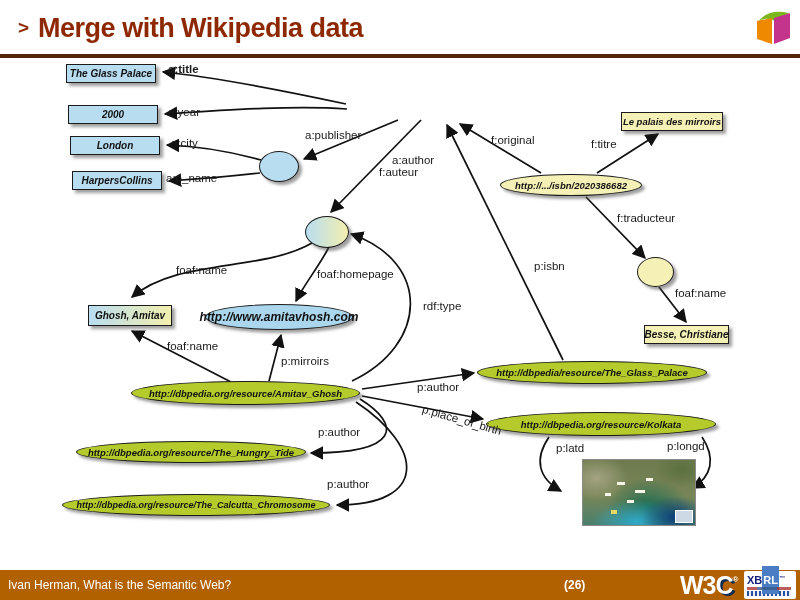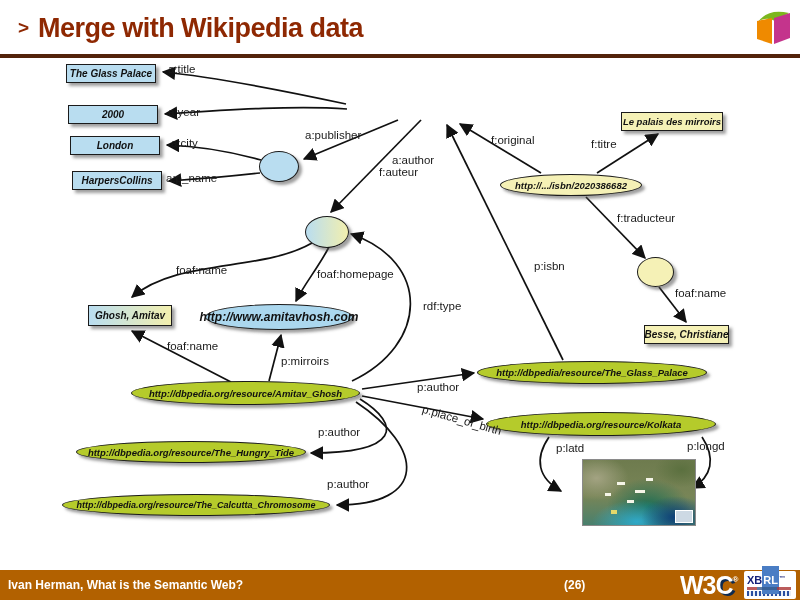--- a/index.html
+++ b/index.html
@@ -41,21 +41,21 @@
            radial-gradient(ellipse 55px 38px at 58% 72%, #1e6d52 0%, rgba(30,109,82,0) 75%),
            radial-gradient(ellipse 40px 28px at 12% 28%, #a3a382 0%, rgba(163,163,130,0) 80%),
            radial-gradient(ellipse 34px 22px at 88% 15%, #5b703f 0%, rgba(91,112,63,0) 80%),
            linear-gradient(180deg,#6e7b4e 0%,#788557 55%,#49806d 100%); }
   .map .dot { position:absolute; background:#f5f5e8; }
   .map .inset { position:absolute; right:2px; bottom:2px; width:18px; height:13px;
                 background:#cdd9e4; border:1px solid #fff; }
 
   
   .foot { position:absolute; left:0; top:570px; width:800px; height:30px; background:#b26100; }
-  .foot .credit { position:absolute; left:8px; top:8px; color:#fff; font-size:12px; font-weight:bold;text-align:center; }
+  .foot .credit { position:absolute; left:8px; top:8px; color:#fff; font-size:12px; font-weight:normal;text-align:center; }
   .foot .page   { position:absolute; left:564px; top:8px; color:#fff; font-size:12px; font-weight:bold; }
   .w3c { position:absolute; left:680px; top:1px; color:#fff; font-weight:bold; font-size:25px; letter-spacing:-1px; }
   .w3c .c   { text-shadow:2.5px 1.5px 0 #0d2a50; }
   .w3c .reg { font-size:8px; vertical-align:12px; letter-spacing:0; }
   .xbrl { position:absolute; left:744px; top:1px; width:52px; height:28px; background:#fff;
           border-radius:2px; padding:2px 3px 0 3px; }
   .xbrl .row1 { font-size:11px; font-weight:bold; color:#131f78; line-height:11px; }
   .xbrl .rl   { background:#4a7dc4; color:#fff; padding:8px 1px; }
   .xbrl .tm   { font-size:6px; vertical-align:4px; }
   .xbrl .cap  { margin-top:1px; height:3px; width:44px;
@@ -127,21 +127,21 @@
   <div class="nd ell yellow" style="left:637px;top:257px;width:37px;height:30px;"></div>
 
   <div class="nd ell" style="left:205px;top:304px;width:148px;height:26px;background:#abd7ee;font-size:12px;">http://www.amitavhosh.com</div>
 
   <div class="nd ell green" style="left:131px;top:381px;width:229px;height:24px;">http://dbpedia.org/resource/Amitav_Ghosh</div>
   <div class="nd ell green" style="left:477px;top:361px;width:230px;height:23px;">http://dbpedia/resource/The_Glass_Palace</div>
   <div class="nd ell green" style="left:486px;top:412px;width:230px;height:24px;">http://dbpedia.org/resource/Kolkata</div>
   <div class="nd ell green" style="left:76px;top:441px;width:230px;height:22px;">http://dbpedia.org/resource/The_Hungry_Tide</div>
   <div class="nd ell green" style="left:62px;top:494px;width:268px;height:22px;font-size:9px;">http://dbpedia.org/resource/The_Calcutta_Chromosome</div>
 
-  <span class="el" style="left:168px;top:63px;">a:title</span>
+  <span class="el" style="left:168px;top:63px;font-weight:bold;">a:title</span>
   <span class="el" style="left:168px;top:106px;">a:year</span>
   <span class="el" style="left:171px;top:137px;">a:city</span>
   <span class="el" style="left:166px;top:172px;">a:p_name</span>
   <span class="el" style="left:305px;top:129px;">a:publisher</span>
   <span class="el" style="left:392px;top:154px;">a:author</span>
   <span class="el" style="left:379px;top:166px;">f:auteur</span>
   <span class="el" style="left:491px;top:134px;">f:original</span>
   <span class="el" style="left:591px;top:138px;">f:titre</span>
   <span class="el" style="left:617px;top:212px;">f:traducteur</span>
   <span class="el" style="left:534px;top:260px;">p:isbn</span>
@@ -149,21 +149,21 @@
   <span class="el" style="left:176px;top:264px;">foaf:name</span>
   <span class="el" style="left:317px;top:268px;">foaf:homepage</span>
   <span class="el" style="left:167px;top:340px;">foaf:name</span>
   <span class="el" style="left:281px;top:355px;">p:mirroirs</span>
   <span class="el" style="left:675px;top:287px;">foaf:name</span>
   <span class="el" style="left:417px;top:381px;">p:author</span>
   <span class="el" style="left:421px;top:414px;transform:rotate(16deg);">p:place_of_birth</span>
   <span class="el" style="left:318px;top:426px;">p:author</span>
   <span class="el" style="left:327px;top:478px;">p:author</span>
   <span class="el" style="left:556px;top:442px;">p:latd</span>
-  <span class="el" style="left:667px;top:440px;margin-left:20px;">p:longd</span>
+  <span class="el" style="left:667px;top:440px;">p:longd</span>
 
   <div class="map">
     <div class="dot" style="left:34px;top:22px;width:8px;height:3px;"></div>
     <div class="dot" style="left:52px;top:30px;width:10px;height:3px;"></div>
     <div class="dot" style="left:44px;top:40px;width:7px;height:3px;"></div>
     <div class="dot" style="left:22px;top:33px;width:6px;height:3px;"></div>
     <div class="dot" style="left:63px;top:18px;width:7px;height:3px;"></div>
     <div class="dot" style="left:28px;top:50px;width:6px;height:4px;background:#e5d86a;"></div>
     <div class="inset"></div>
   </div>

